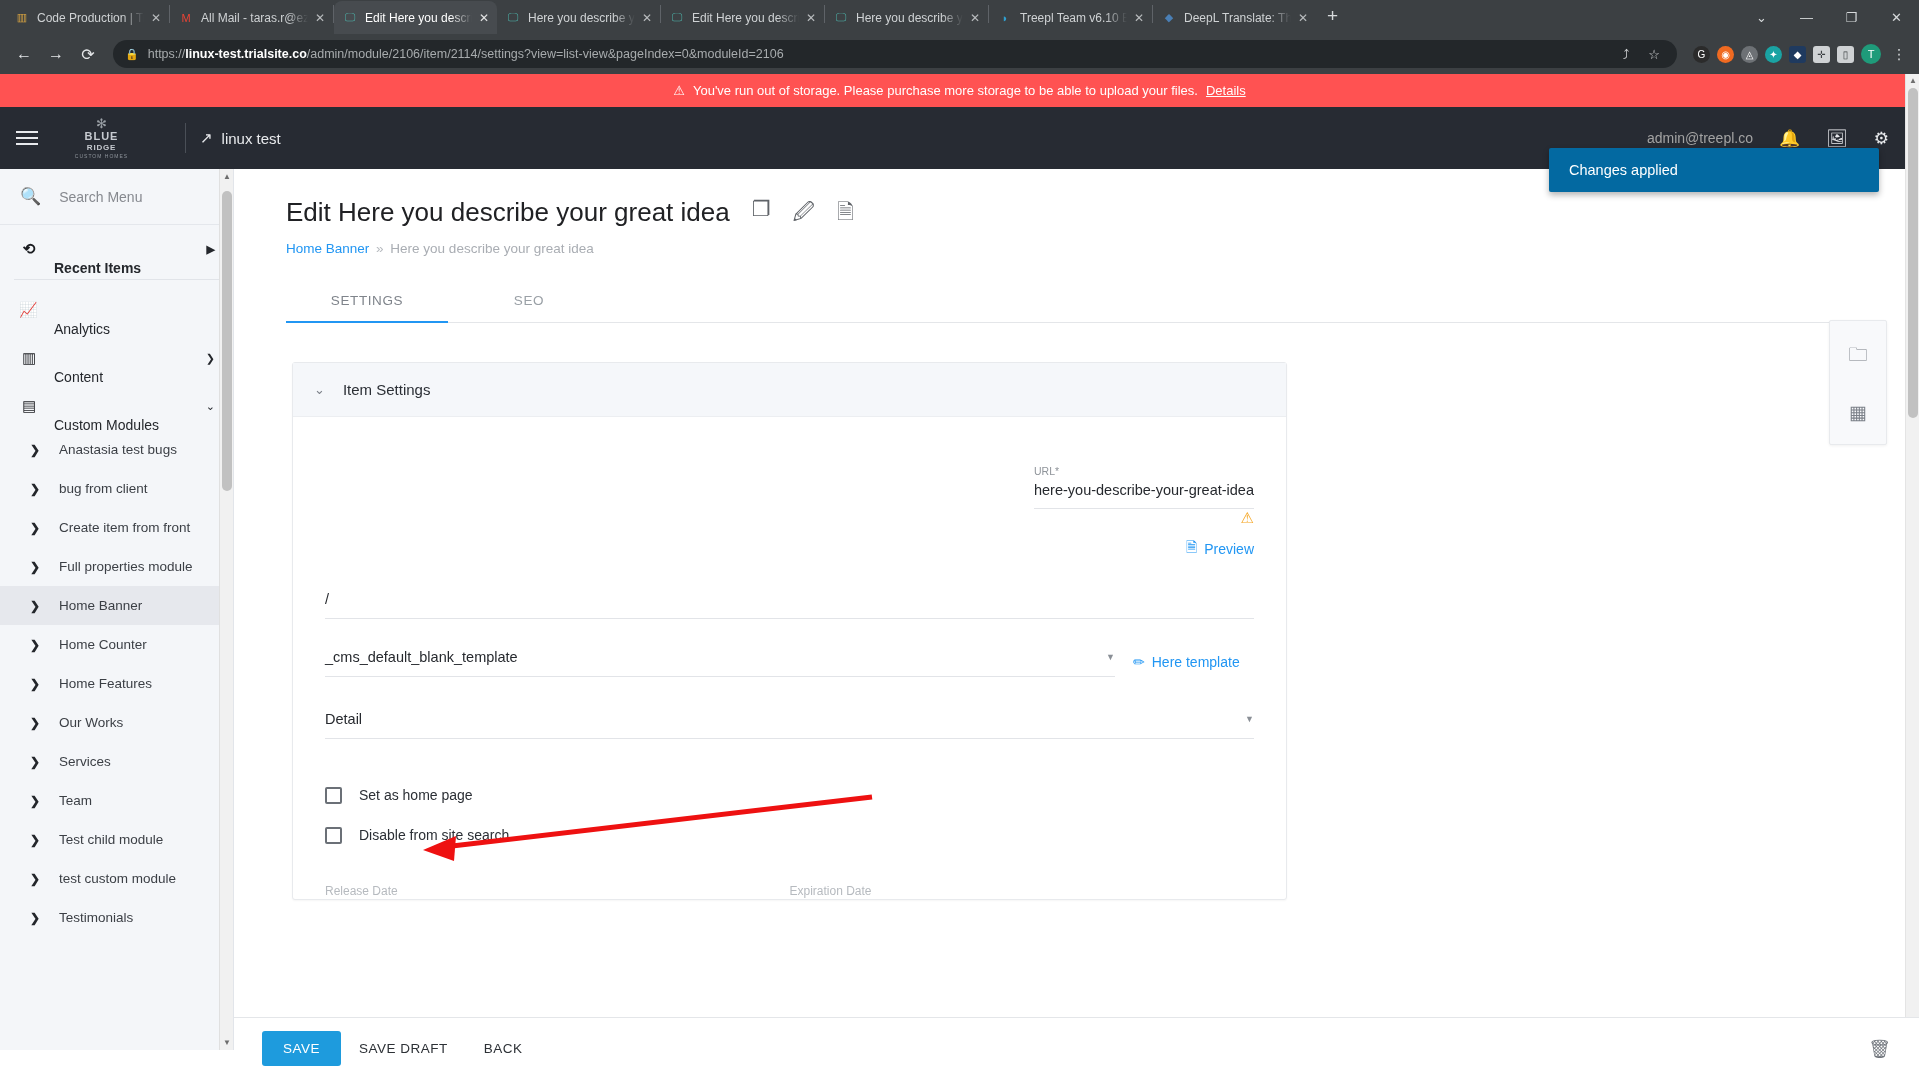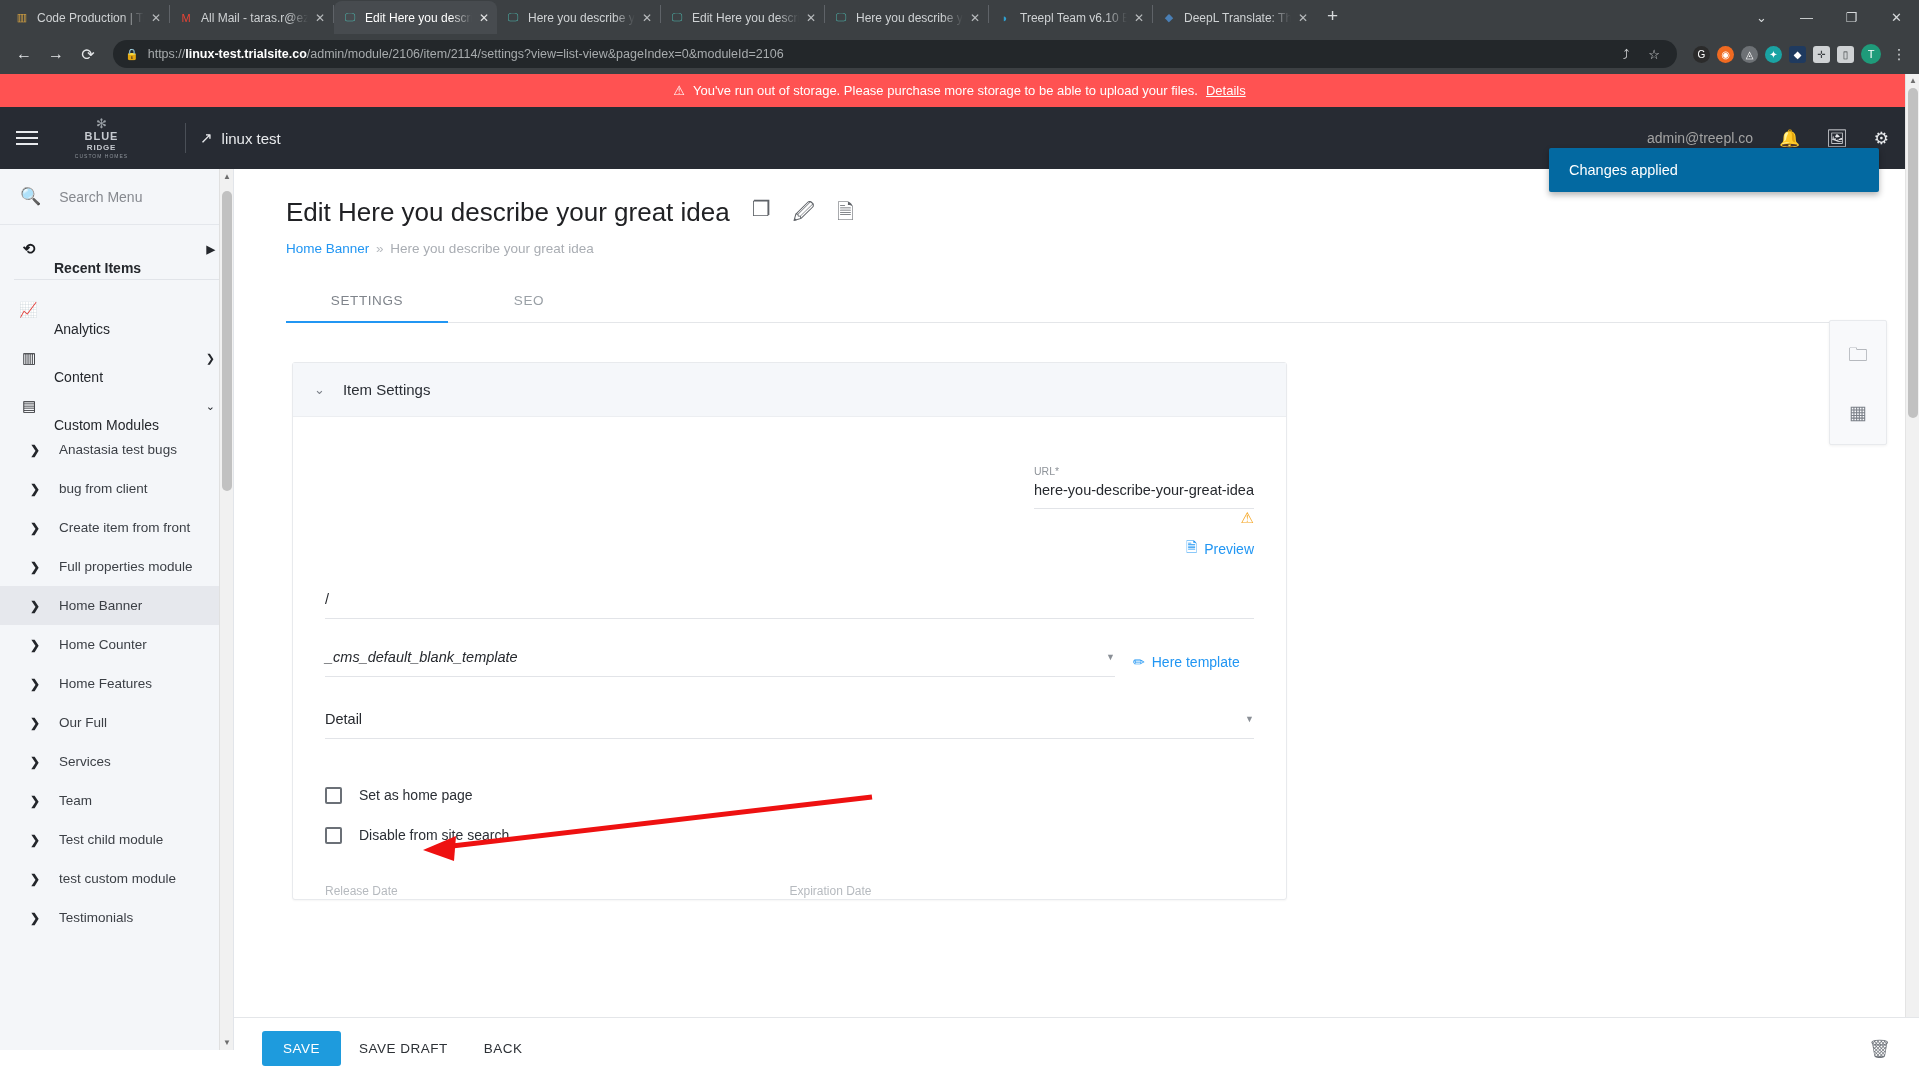--- a/index.html
+++ b/index.html
@@ -235,21 +235,21 @@
     color: #2196f3; font-size: 14px; margin-left: 22px; padding-bottom: 8px;
     white-space: nowrap;
   }
   .warn-ico { color: #f5a623; font-size: 15px; padding-bottom: 10px; }
 
   .select-field { padding-top: 30px; }
   .select-row { display: flex; align-items: flex-end; }
   .select-box { flex: 0 0 790px; }
   .select-box .sv {
     display: flex; align-items: center; justify-content: space-between;
-    font-size: 14.5px; color: #26292e; padding-bottom: 11px; font-style: italic;
+    font-size: 14.5px; color: #26292e; padding-bottom: 11px;
   }
   .select-box .caret { font-size: 9px; color: #8a8f96; }
   .edit-tpl {
     display: flex; align-items: center; gap: 7px;
     color: #2196f3; font-size: 14px; margin-left: 18px; padding-bottom: 7px;
     white-space: nowrap;
   }
 
   .checks { padding-top: 36px; }
   .check-row { display: flex; align-items: center; gap: 17px; height: 40px; }
@@ -493,21 +493,21 @@
         <div class="side-sub">
           <span class="chev">❯</span>
           <span>Home Counter</span>
         </div>
         <div class="side-sub">
           <span class="chev">❯</span>
           <span>Home Features</span>
         </div>
         <div class="side-sub">
           <span class="chev">❯</span>
-          <span>Our Full</span>
+          <span>Our Works</span>
         </div>
         <div class="side-sub">
           <span class="chev">❯</span>
           <span>Services</span>
         </div>
         <div class="side-sub">
           <span class="chev">❯</span>
           <span>Team</span>
         </div>
         <div class="side-sub">

